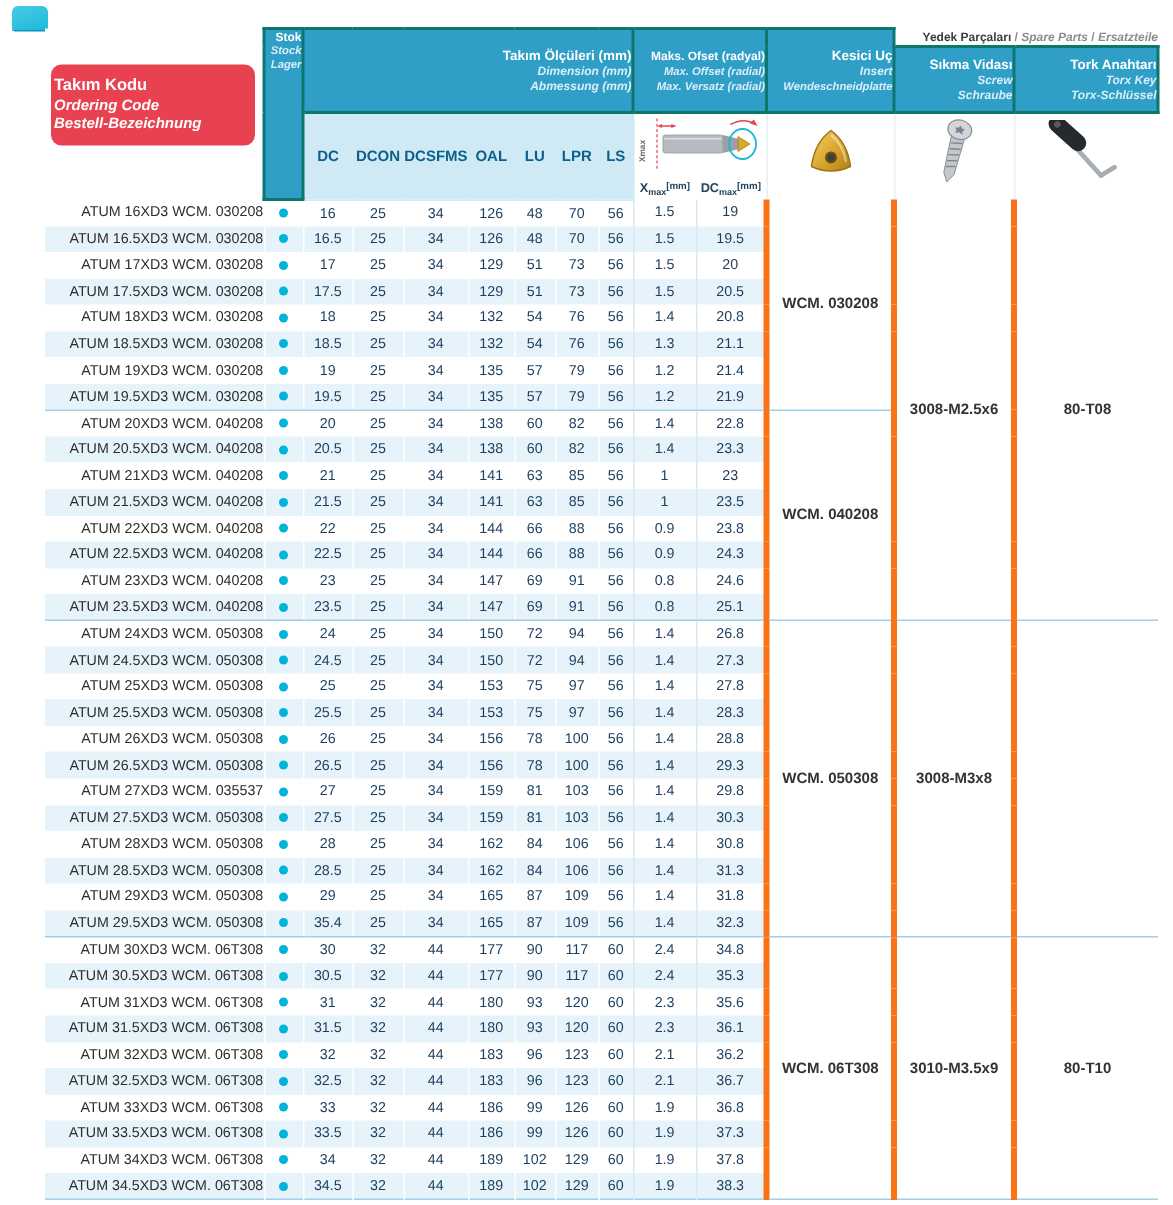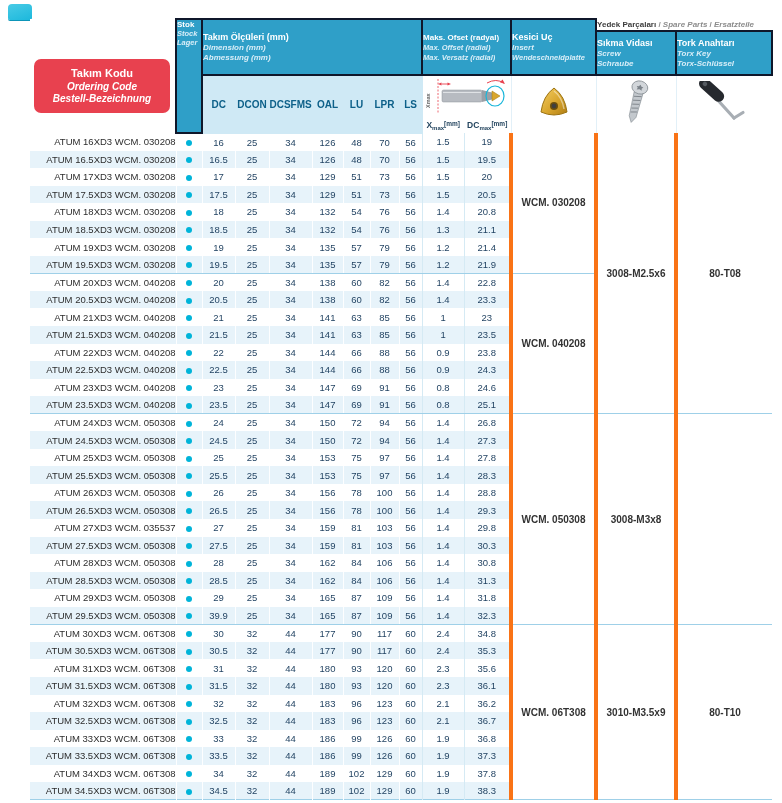--- a/index.html
+++ b/index.html
@@ -4,36 +4,36 @@
 <style>
   *{margin:0;padding:0;box-sizing:border-box}
   html,body{width:782px;height:803px;background:#fff;font-family:"Liberation Sans",sans-serif;overflow:hidden}
   .page{position:relative;width:782px;height:803px}
   .corner-tab{position:absolute;left:8px;top:4px;width:24px;height:16px;border-radius:4px 4px 2px 2px;
     background:linear-gradient(160deg,#49cbe6,var(--tab-cyan,#1cb8dc));box-shadow:0 1px 0 #0d95b8}
   .catalog{position:absolute;left:30px;top:18px;width:742px;border-collapse:collapse;table-layout:fixed;
     border-bottom:1px solid var(--line-blue,#9fd0e8)}
   .catalog th,.catalog td{padding:0}
   tr.hr1{height:12px} tr.hr2{height:44px} tr.hr3{height:57px}
-  .th-blue{background:var(--header-blue,#2f9fc8);border:2px solid #0f172a;vertical-align:middle;text-align:left}
+  .th-blue{background:var(--header-blue,#2f9fc8);border:2px solid #0f766e;vertical-align:middle;text-align:right}
   .h-tr{font-weight:bold;font-size:9px;color:#fff;line-height:11px}
   .h-en{font-style:italic;font-size:8px;color:#d9eef8;font-weight:bold;line-height:10px}
   .h-de-small{font-size:7.5px}
   .th-offset .h-tr{font-size:8px}
   .th-offset .h-en{font-size:7.5px}
   .th-code{background:#fff;vertical-align:top;border:none}
-  .red-box{margin:40px 6px 0 4px;width:136px;background:var(--accent-red,#e8414f);border-radius:7px;
-    padding:7px 13px 8px;text-align:center}
+  .red-box{margin:24px 6px 0 4px;width:136px;background:var(--accent-red,#e8414f);border-radius:7px;
+    padding:7px 2px 8px;text-align:left}
   .rb-l1{color:#fff;font-weight:bold;font-size:11px;line-height:14px}
   .rb-l2{color:#fff;font-weight:bold;font-style:italic;font-size:10px;line-height:13px}
   .rb-l3{color:#fff;font-style:italic;font-size:10px;line-height:12px}
   .th-stok{vertical-align:top;padding-top:3px}
   .th-stok .h-tr{font-size:8px;line-height:9px}
   .th-stok .h-en{font-size:7.5px;line-height:9px}
-  .th-spare-title{background:#fff;font-size:8px;vertical-align:middle;text-align:left;white-space:nowrap}
+  .th-spare-title{background:#fff;font-size:8px;vertical-align:middle;text-align:right;white-space:nowrap}
   .sp-tr{color:#3c3c3c}
   .sp-en{color:#8c8c8c;font-style:italic}
   .sp-sep{color:#8c8c8c}
   .th-dim{background:var(--subheader-blue,#cfe9f5);border:1px solid var(--subheader-blue,#cfe9f5);
     color:#0d6089;font-weight:bold;font-size:10px;text-align:center;vertical-align:middle}
   .th-diagram{background:#fff;border-left:1px solid #d5eaf4;vertical-align:bottom}
   .diagram-wrap{display:flex;flex-direction:column;height:57px}
   .diagram-wrap svg{display:block;margin:1px auto 0}
   .off-labels{display:flex;height:15px;align-items:center}
   .off-label{color:#24455f;font-size:8.5px;white-space:nowrap;text-align:center}
@@ -550,21 +550,21 @@
           <td class="c-oal">165</td>
           <td class="c-lu">87</td>
           <td class="c-lpr">109</td>
           <td class="c-ls">56</td>
           <td class="c-xmax">1.4</td>
           <td class="c-dcmax">31.8</td>
         </tr>
         <tr class="stripe group-end">
           <td class="c-code">ATUM 29.5XD3 WCM. 050308</td>
           <td class="c-stok"><span class="dot"></span></td>
-          <td class="c-dc">39.9</td>
+          <td class="c-dc">35.4</td>
           <td class="c-dcon">25</td>
           <td class="c-dcsfms">34</td>
           <td class="c-oal">165</td>
           <td class="c-lu">87</td>
           <td class="c-lpr">109</td>
           <td class="c-ls">56</td>
           <td class="c-xmax">1.4</td>
           <td class="c-dcmax">32.3</td>
         </tr>
         <tr>

